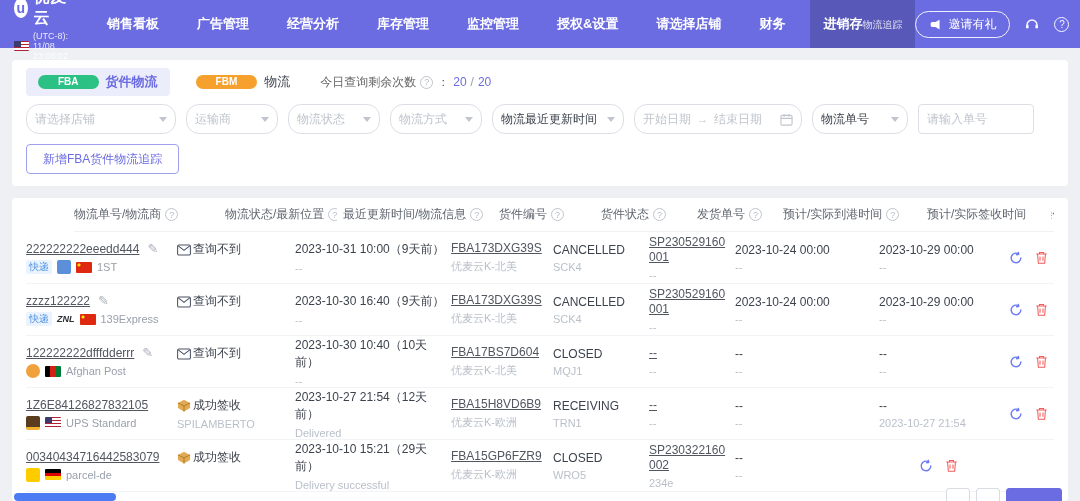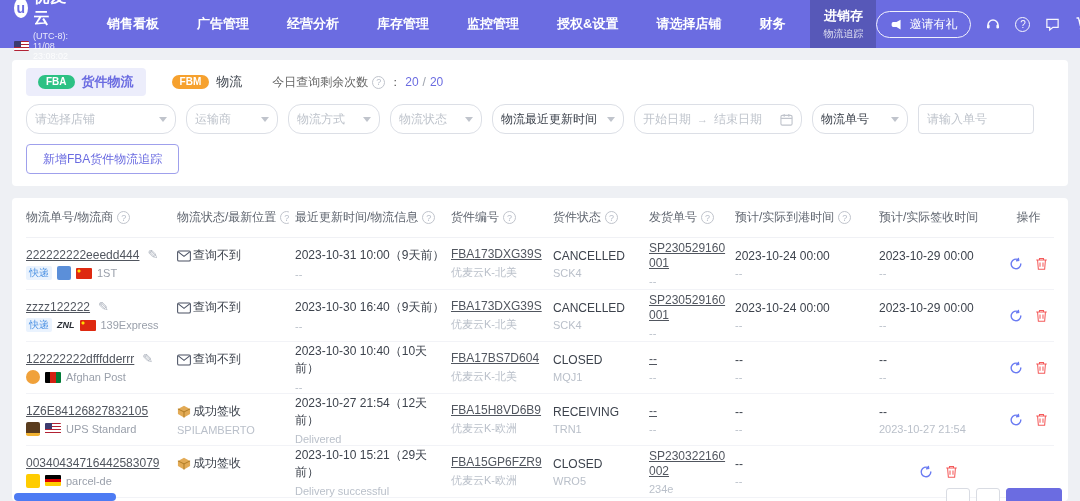--- a/index.html
+++ b/index.html
@@ -13,37 +13,37 @@
   .logo-mark { width:20px; height:20px; border-radius:50%; background:#fff; color:#6b6ce1; font-weight:bold; font-size:14px; display:flex; align-items:center; justify-content:center; }
   .logo-text { font-size:16px; font-weight:bold; letter-spacing:1px; }
   .tz { display:flex; align-items:center; gap:4px; font-size:9px; color:rgba(255,255,255,.85); margin-top:2px; }
   .flag { display:inline-block; width:15px; height:10px; border-radius:1px; flex:none; }
   .flag-us { background:linear-gradient(#3c3b6e,#3c3b6e) 0 0/7px 6px no-repeat, repeating-linear-gradient(#b22234 0 1.5px,#fff 1.5px 3px); }
   .flag-cn { background:radial-gradient(circle at 3px 3px,#ffde00 1.3px,transparent 1.8px),#de2910; }
   .flag-af { background:linear-gradient(90deg,#000 0 33%,#d32011 33% 66%,#007a36 66%); }
   .flag-de { background:linear-gradient(#000 0 33%,#dd0000 33% 66%,#ffce00 66%); }
   .nav { display:flex; align-items:stretch; height:48px; gap:12px; }
   .nav-item { display:flex; align-items:center; padding:0 13px; font-size:13px; font-weight:bold; color:#fff; text-decoration:none; cursor:pointer; white-space:nowrap; }
-  .nav-item.active { flex-direction:column; justify-content:center; background:rgba(0,0,0,.18); }
+  .nav-item.active { justify-content:center; background:rgba(0,0,0,.18); }
   .nav-sub { font-size:10px; font-weight:normal; color:rgba(255,255,255,.8); margin-top:2px; }
   .topbar-right { margin-left:auto; display:flex; align-items:center; gap:13px; }
   .invite { display:flex; align-items:center; gap:6px; border:1px solid rgba(255,255,255,.9); border-radius:14px; padding:4px 13px; font-size:12px; color:#fff; cursor:pointer; white-space:nowrap; }
   .hicon { width:17px; height:17px; display:flex; align-items:center; justify-content:center; cursor:pointer; opacity:.95; }
   .help-circle { width:15px; height:15px; border:1.3px solid #fff; border-radius:50%; color:#fff; font-size:10px; display:flex; align-items:center; justify-content:center; }
   .avatar { width:26px; height:26px; border-radius:50%; background:#d6d9f2; display:flex; align-items:center; justify-content:center; cursor:pointer; overflow:hidden; }
 
   
   .page { padding:12px 12px 0; display:flex; flex-direction:column; gap:12px; height:453px; }
   .card { background:#fff; border-radius:4px; }
   .card-filters { padding:8px 14px 12px; }
 
   .tabs-row { display:flex; align-items:center; gap:14px; margin-bottom:8px; }
   .tab { display:flex; align-items:center; gap:7px; padding:5px 12px; border-radius:4px; cursor:pointer; text-decoration:none; }
   .tab.active { background:#ecedfb; }
-  .badge { border-radius:9px; padding:2px 8px; font-size:10px; font-weight:bold; color:#fff; line-height:1; }
+  .badge { border-radius:9px; padding:2px 20px; font-size:10px; font-weight:bold; color:#fff; line-height:1; }
   .badge-fba { background:#2cc184; }
   .badge-fbm { background:#f6a12e; }
   .tab-label { font-size:13px; font-weight:bold; color:#6b6ce1; }
   .tab-label.dark { color:#3d434d; font-weight:normal; }
   .quota { display:flex; align-items:center; gap:4px; font-size:12px; color:#666; margin-left:4px; }
   .info-icon { width:13px; height:13px; border:1px solid #c0c4cc; border-radius:50%; color:#b6bcc8; font-size:9px; display:inline-flex; align-items:center; justify-content:center; flex:none; cursor:pointer; }
   .quota-num { color:#6b6ce1; }
   .quota-sep { color:#9aa0ab; }
 
   .filters-row { display:flex; gap:10px; }
@@ -58,21 +58,21 @@
   .cal { margin-left:auto; display:flex; }
 
   .actions-row { display:flex; gap:10px; margin-top:10px; }
   .btn { height:30px; border-radius:4px; font-size:12px; display:flex; align-items:center; padding:0 16px; cursor:pointer; border:none; font-family:inherit; }
   .btn-primary { background:#6b6ce1; color:#fff; }
   .btn-outline { background:#fff; color:#6b6ce1; border:1px solid #9fa0ec; }
 
   
   .card-table { flex:1; padding:0 14px; position:relative; overflow:hidden; }
   .grid-row { display:grid; grid-template-columns:145px 112px 150px 96px 90px 80px 138px 118px 1fr; column-gap:6px; align-items:center; }
-  .thead { height:40px; font-size:12px; color:#606670; border-bottom:1px solid #f0f1f5; }
+  .thead { height:34px; font-size:12px; color:#606670; border-bottom:1px solid #f0f1f5;margin-left:48px; }
   .th { display:flex; align-items:center; gap:4px; white-space:nowrap; overflow:hidden; }
   .trow { height:52px; border-bottom:1px solid #f2f3f7; font-size:12px; color:#3d434d; }
   .l2 { font-size:11px; color:#bac0ca; margin-top:4px; min-height:12px; }
   .link, .tracking { color:#51565f; text-decoration:underline; cursor:pointer; }
   .brk { word-break:break-all; display:inline-block; line-height:1.25; }
   .l1 { display:flex; align-items:center; }
   .edit-ic { color:#aab0bb; font-size:13px; margin-left:8px; cursor:pointer; }
   .carrier-line { display:flex; align-items:center; gap:5px; }
   .ctag { font-size:10px; color:#4a90e2; background:#eaf3fe; border-radius:2px; padding:1px 3px; line-height:1.2; }
   .clogo { width:14px; height:14px; border-radius:2px; flex:none; display:flex; align-items:center; justify-content:center; font-size:8px; }
@@ -193,25 +193,25 @@
       <div class="filters-row">
         <div class="fctl w-shop">
             <span class="ph">请选择店铺</span>
             <span class="caret"></span>
           </div>
         <div class="fctl w-sm">
             <span class="ph">运输商</span>
             <span class="caret"></span>
           </div>
         <div class="fctl w-sm">
+            <span class="ph">物流状态</span>
+            <span class="caret"></span>
+          </div>
+        <div class="fctl w-sm">
             <span class="ph">物流方式</span>
-            <span class="caret"></span>
-          </div>
-        <div class="fctl w-sm">
-            <span class="ph">物流状态</span>
             <span class="caret"></span>
           </div>
         <div class="fctl w-time">
             <span class="val">物流最近更新时间</span>
             <span class="caret"></span>
           </div>
         <div class="fctl w-date">
           <span class="ph">开始日期</span>
           <span class="date-arrow">→</span>
           <span class="ph">结束日期</span>

